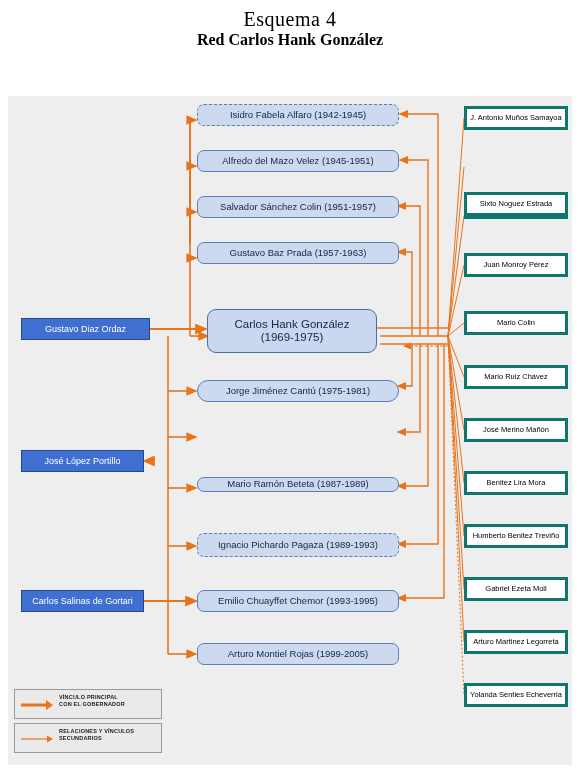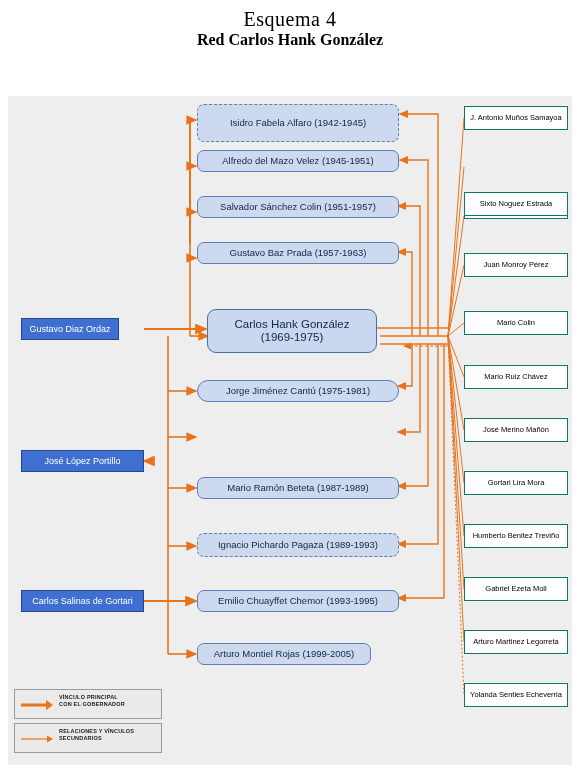--- a/index.html
+++ b/index.html
@@ -66,21 +66,21 @@
     color:#ffffff;
     font-size:9px;
     z-index:5;
   }
   .right-node{
     position:absolute;
     box-sizing:border-box;
     display:flex;align-items:center;justify-content:center;
     text-align:center;
     background:#ffffff;
-    border:1px solid #0f766e;
+    border:3px solid #0f766e;
     color:#000000;
     font-size:7.5px;
     line-height:1.1;
     z-index:5;
   }
   #legend{
     position:absolute;left:6px;top:593px;width:148px;height:68px;
     z-index:6;
   }
   .legend-row{
@@ -168,58 +168,58 @@
       <path d="M404,248 L404,290 L390,290" stroke-width="1.4" marker-end="url(#ah)"></path>
       <path d="M412,248 L412,336 L390,336" stroke-width="1.4" marker-end="url(#ah)"></path>
       <path d="M420,248 L420,390 L390,390" stroke-width="1.4" marker-end="url(#ah)"></path>
       <path d="M430,248 L430,448 L390,448" stroke-width="1.4" marker-end="url(#ah)"></path>
       <path d="M436,248 L436,502 L390,502" stroke-width="1.4" marker-end="url(#ah)"></path>
 
       <path d="M440,250 L396,250" stroke-width="1.2" stroke-dasharray="3,2" marker-end="url(#ah)"></path>
     </g>
   </svg>
 
-  <div class="node rounded dashed" style="left:189px;top:8px;width:202px;height:38px;">Isidro Fabela Alfaro (1942-1945)</div>
+  <div class="node rounded dashed" style="left:189px;top:8px;width:202px;height:22px;">Isidro Fabela Alfaro (1942-1945)</div>
 
   <div class="node rounded" style="left:189px;top:54px;width:202px;height:22px;">Alfredo del Mazo Velez (1945-1951)</div>
 
   <div class="node rounded" style="left:189px;top:100px;width:202px;height:22px;">Salvador Sánchez Colin (1951-1957)</div>
 
   <div class="node rounded" style="left:189px;top:146px;width:202px;height:22px;">Gustavo Baz Prada (1957-1963)</div>
 
   <div class="node center" style="left:199px;top:213px;width:170px;height:44px;flex-direction:column;">
     <span>Carlos Hank González</span>
     <span>(1969-1975)</span>
   </div>
 
   <div class="node rounded" style="left:189px;top:284px;width:202px;height:22px;border-radius:11px;">Jorge Jiménez Cantú (1975-1981)</div>
 
 
-  <div class="node rounded" style="left:189px;top:381px;width:202px;height:22px;">Mario Ramón Beteta (1987-1989)</div>
+  <div class="node rounded" style="left:189px;top:381px;width:202px;height:15px;">Mario Ramón Beteta (1987-1989)</div>
 
   <div class="node rounded dashed" style="left:189px;top:437px;width:202px;height:24px;">Ignacio Pichardo Pagaza (1989-1993)</div>
 
   <div class="node rounded" style="left:189px;top:494px;width:202px;height:22px;">Emilio Chuayffet Chemor (1993-1995)</div>
 
-  <div class="node rounded" style="left:189px;top:547px;width:174px;height:22px;">Arturo Montiel Rojas (1999-2005)</div>
-
-  <div class="gov" style="left:13px;top:222px;width:98px;height:22px;">Gustavo Diaz Ordaz</div>
+  <div class="node rounded" style="left:189px;top:547px;width:202px;height:22px;">Arturo Montiel Rojas (1999-2005)</div>
+
+  <div class="gov" style="left:13px;top:222px;width:129px;height:22px;">Gustavo Diaz Ordaz</div>
 
   <div class="gov" style="left:13px;top:354px;width:123px;height:22px;">José López Portillo</div>
 
   <div class="gov" style="left:13px;top:494px;width:123px;height:22px;">Carlos Salinas de Gortari</div>
 
   <div class="right-node" style="left:456px;top:10px;width:104px;height:24px;">J. Antonio Muños Samayoa</div>
   <div class="right-node" style="left:456px;top:59px;width:104px;height:24px;margin-top:40px;">Mario C. Olivera Gómez T.</div>
   <div class="right-node" style="left:456px;top:96px;width:104px;height:24px;">Sixto Noguez Estrada</div>
   <div class="right-node" style="left:456px;top:157px;width:104px;height:24px;">Juan Monroy Pérez</div>
   <div class="right-node" style="left:456px;top:215px;width:104px;height:24px;">Mario Colin</div>
   <div class="right-node" style="left:456px;top:269px;width:104px;height:24px;">Mario Ruiz Chávez</div>
   <div class="right-node" style="left:456px;top:322px;width:104px;height:24px;">José Merino Mañón</div>
-  <div class="right-node" style="left:456px;top:375px;width:104px;height:24px;">Gortari Lira Mora</div>
+  <div class="right-node" style="left:456px;top:375px;width:104px;height:24px;">Benitez Lira Mora</div>
   <div class="right-node" style="left:456px;top:428px;width:104px;height:24px;">Humberto Benitez Treviño</div>
   <div class="right-node" style="left:456px;top:481px;width:104px;height:24px;">Gabriel Ezeta Moll</div>
   <div class="right-node" style="left:456px;top:534px;width:104px;height:24px;">Arturo Martinez Legorreta</div>
   <div class="right-node" style="left:456px;top:587px;width:104px;height:24px;">Yolanda Senties Echeverria</div>
 
   <div id="legend">
     <div class="legend-row" style="top:0;">
       <svg class="legend-arrow" viewBox="0 0 34 12">
         <line x1="1" y1="6" x2="26" y2="6" stroke="#e8731a" stroke-width="3"></line>
         <path d="M26,1 L33,6 L26,11 z" fill="#e8731a"></path>

